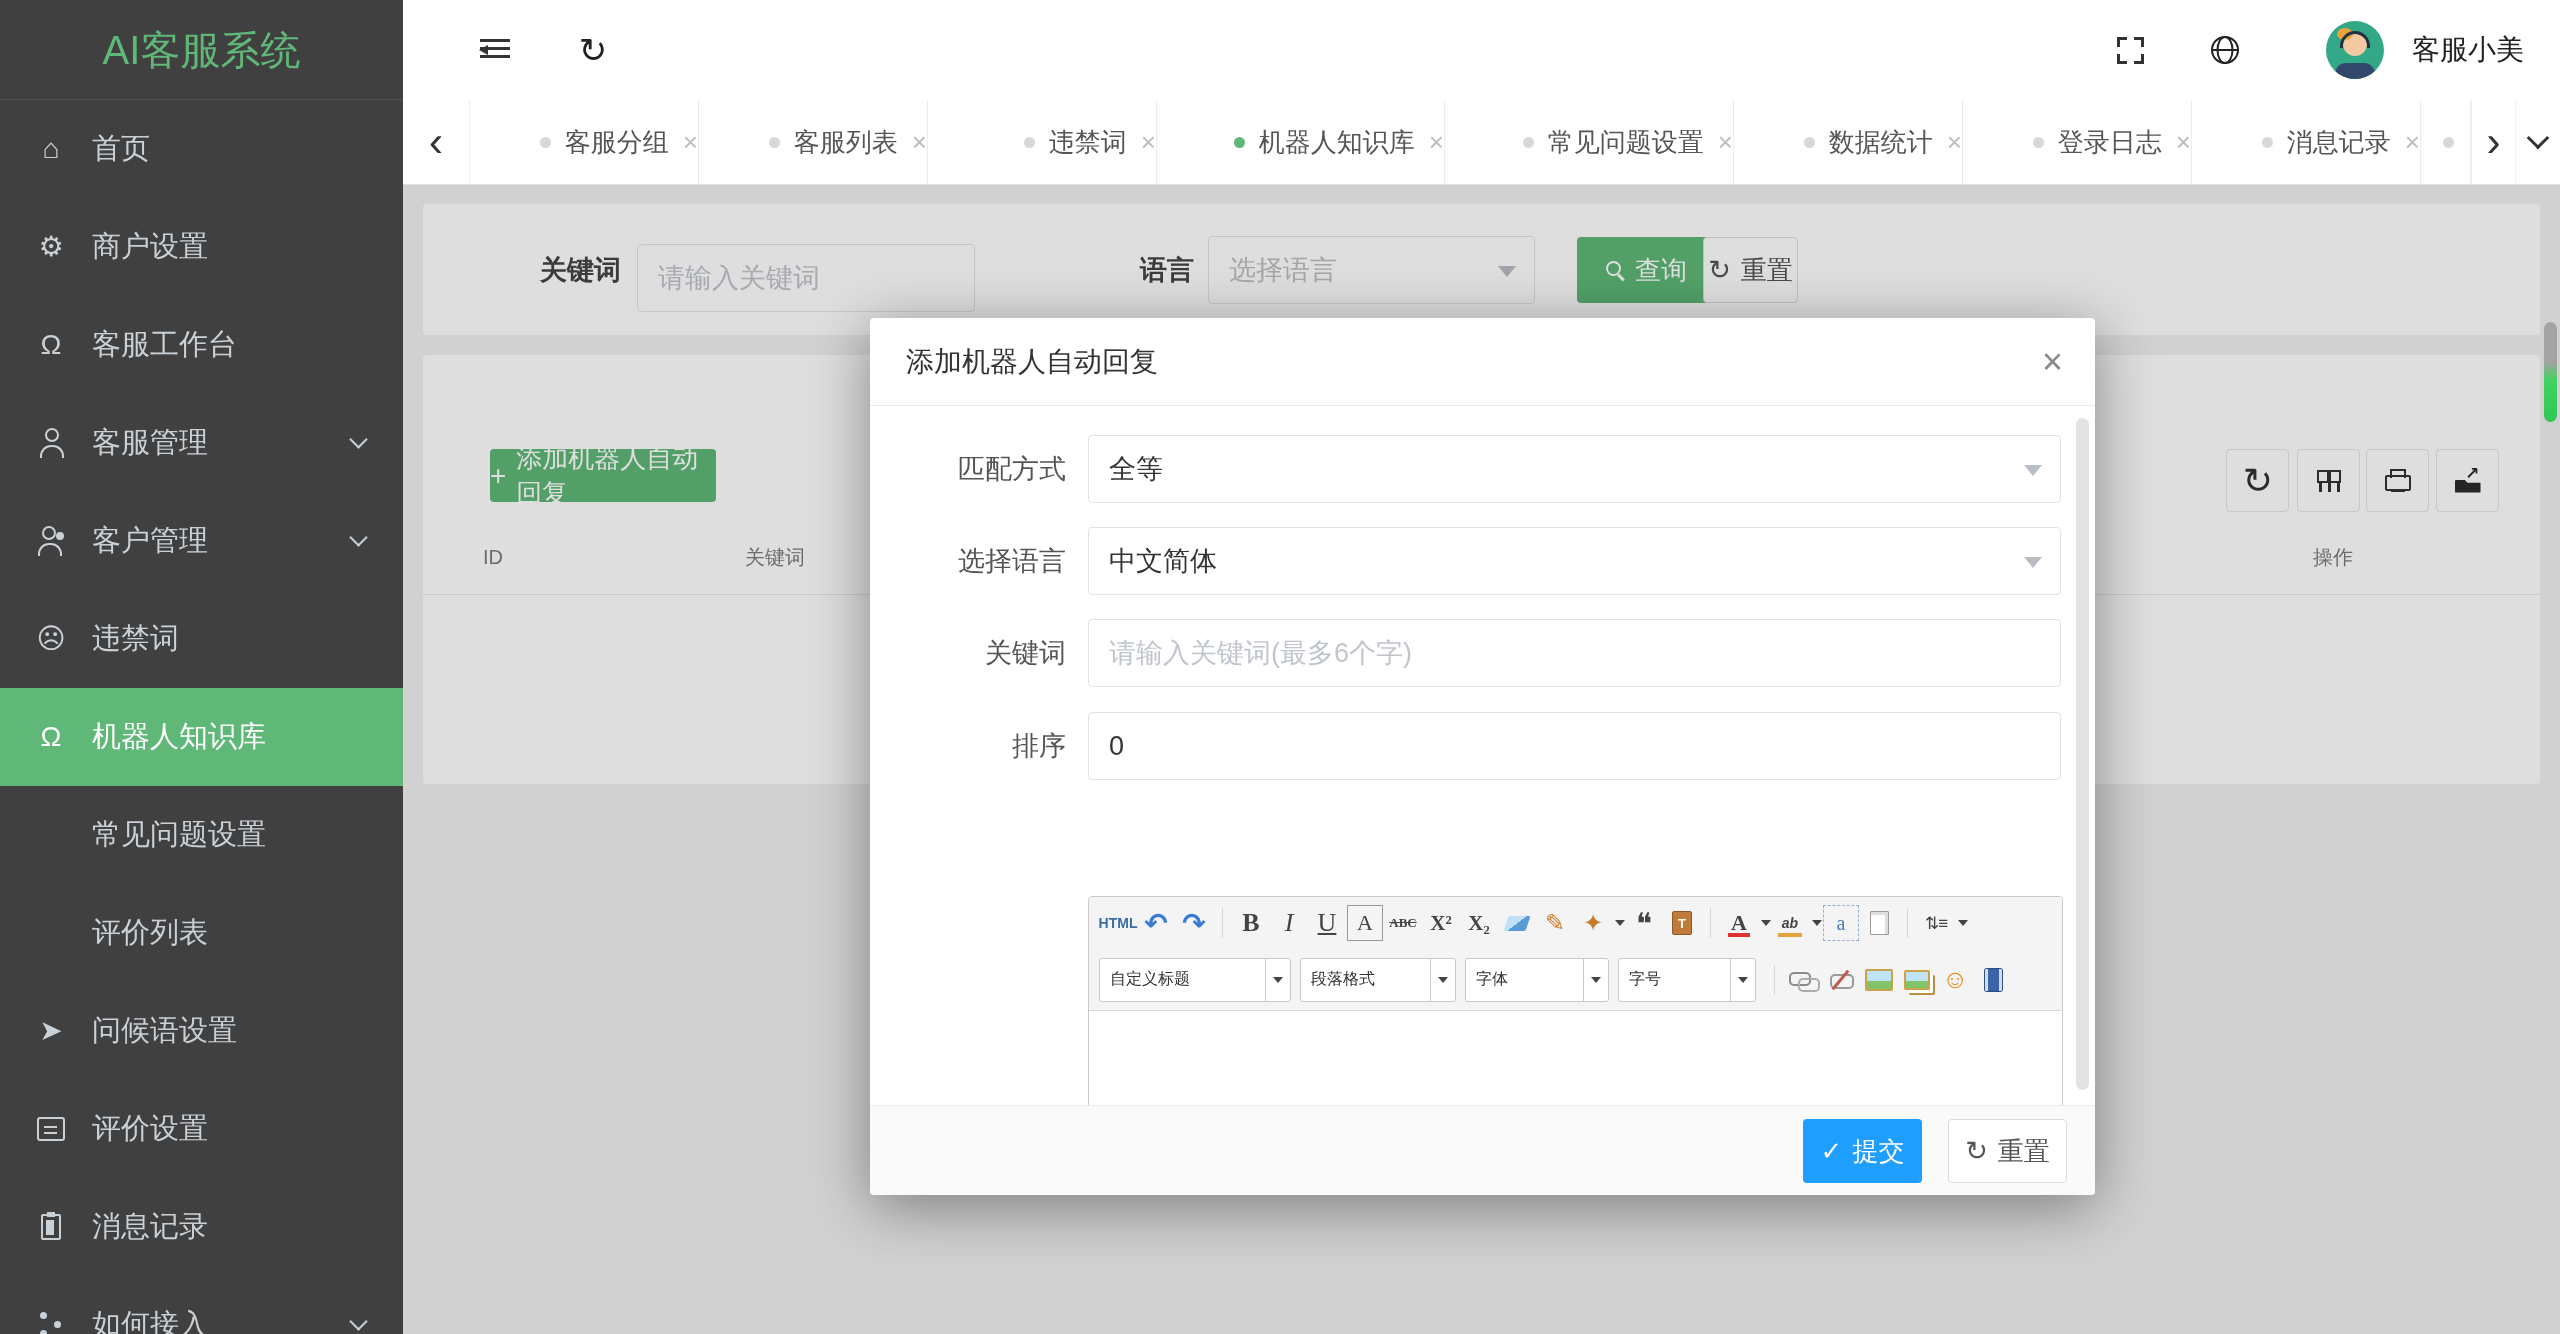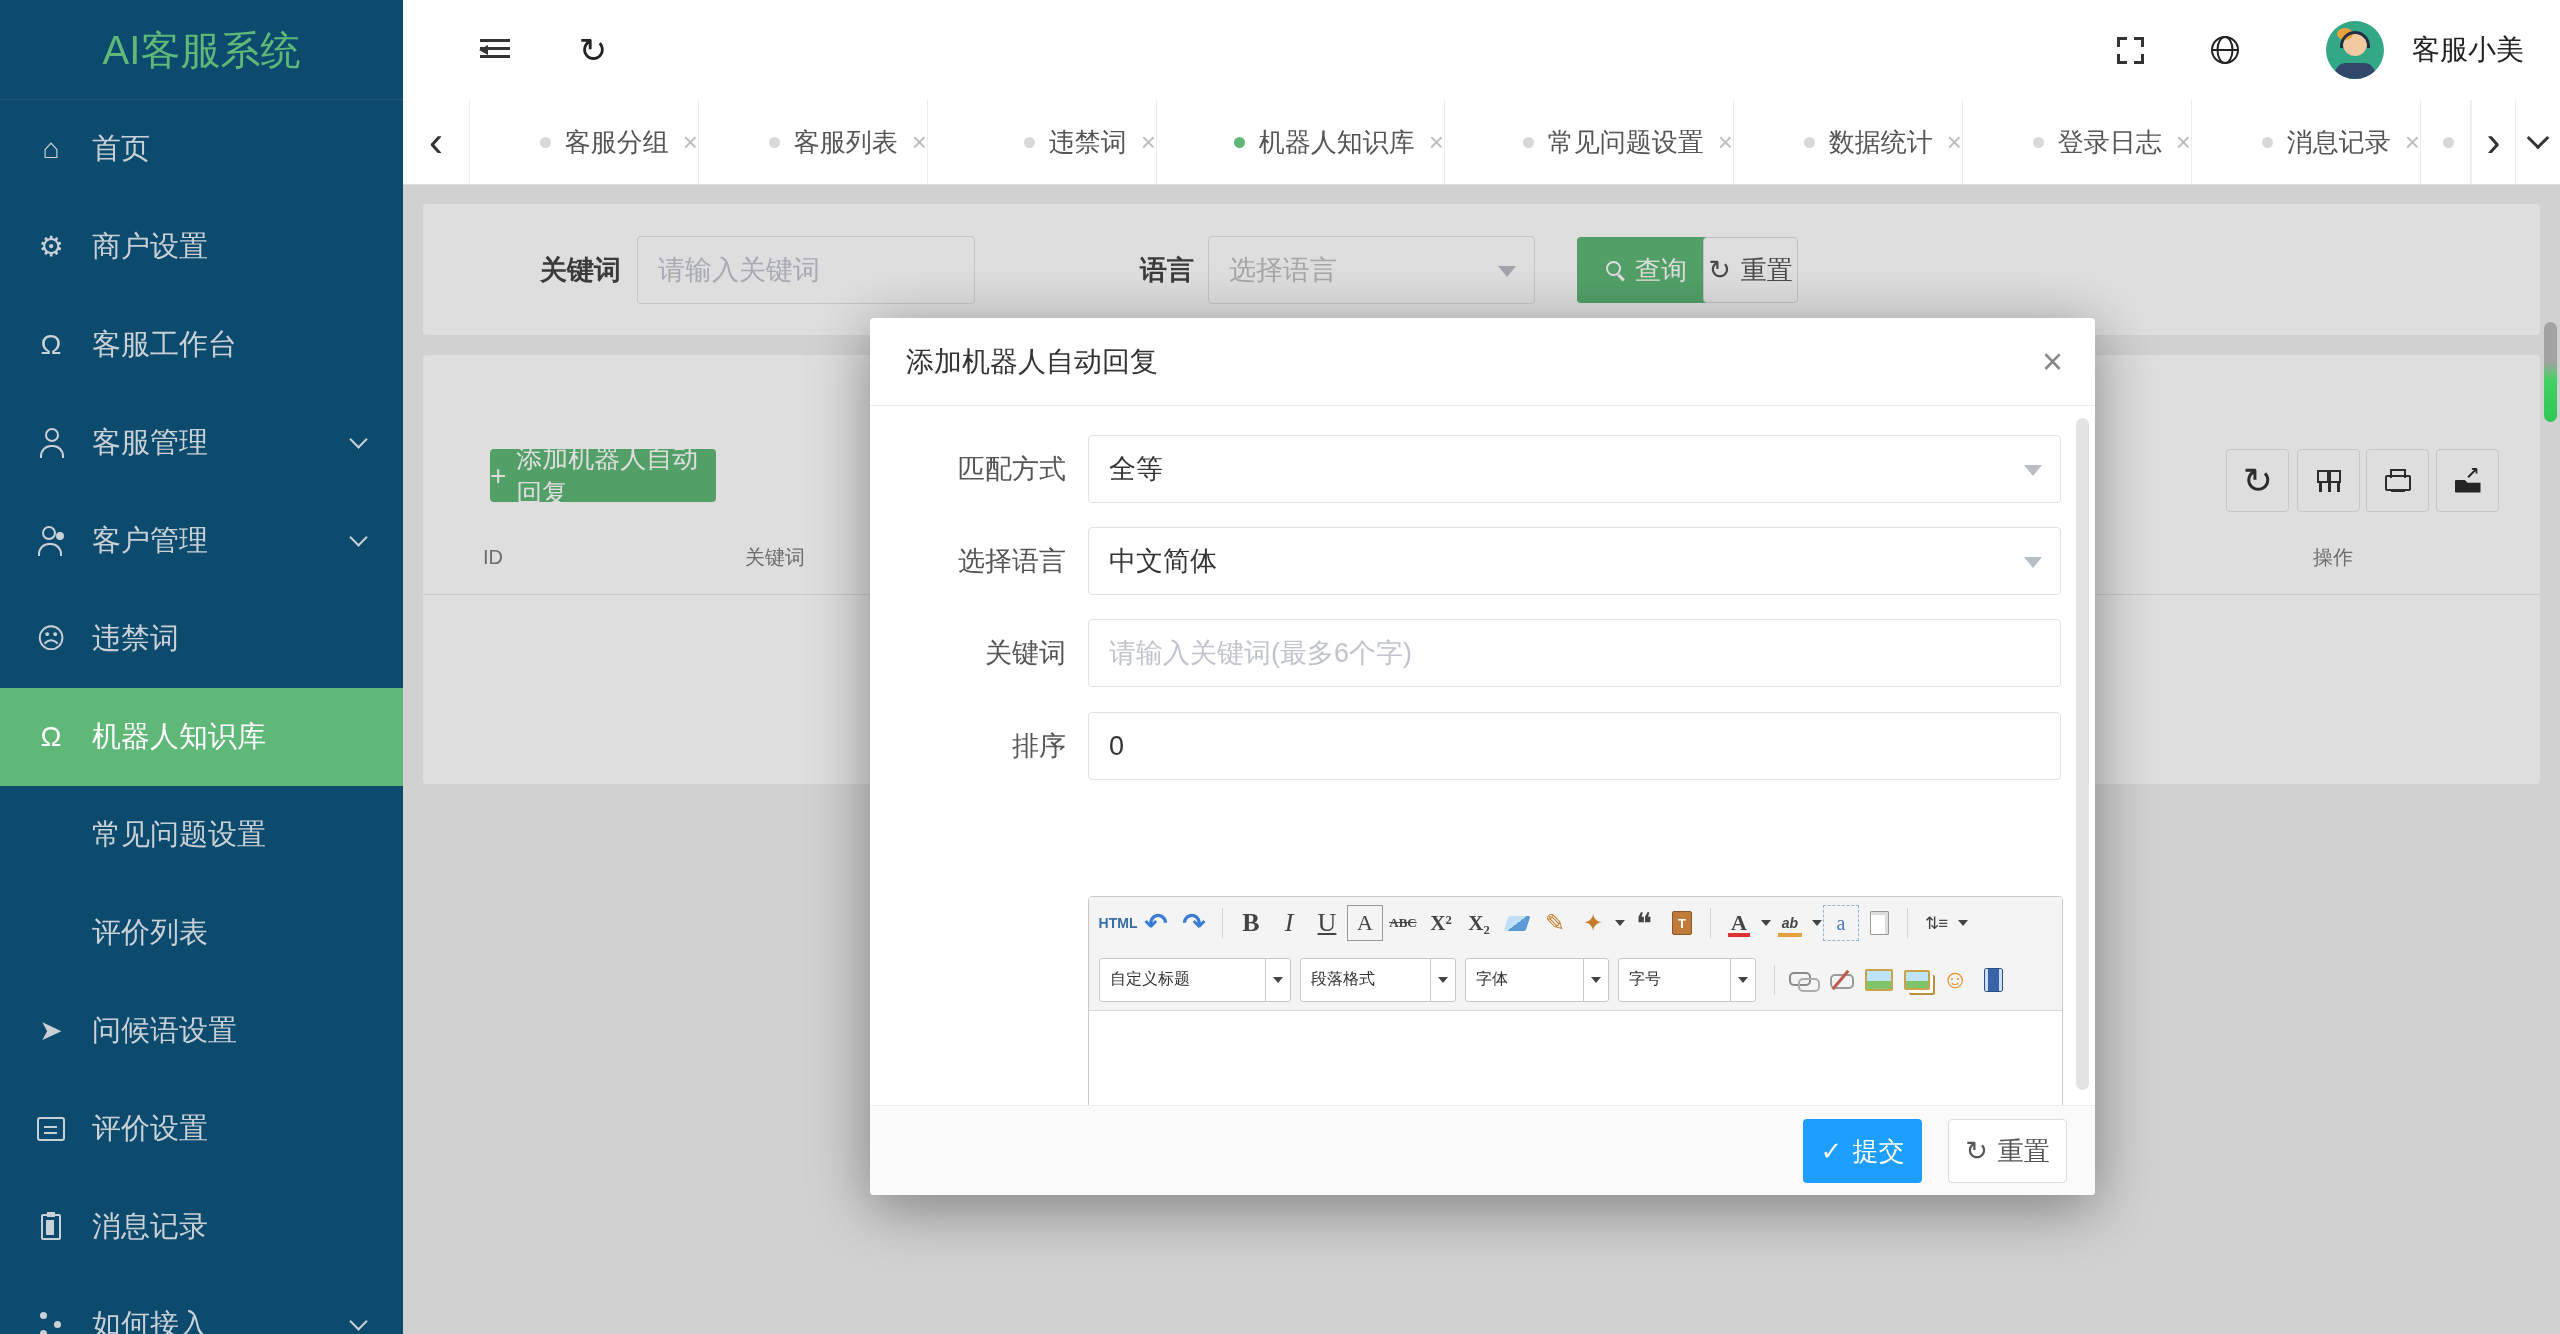--- a/index.html
+++ b/index.html
@@ -1,21 +1,21 @@
 <!DOCTYPE html>
 <html><head>
 <meta charset="utf-8">
 <style>
   html,body{margin:0;padding:0;background:#dcdcdc;}
   #stage{position:relative;width:2560px;height:1334px;overflow:hidden;
          font-family:"Liberation Sans","DejaVu Sans",sans-serif;background:#f0f0f0;}
   *{box-sizing:border-box;}
 
   
-  #sidebar{position:absolute;left:0;top:0;width:403px;height:1334px;background:#0c4a6e;z-index:3;overflow:hidden;}
+  #sidebar{position:absolute;left:0;top:0;width:403px;height:1334px;background:#404040;z-index:3;overflow:hidden;}
   #logo{height:100px;line-height:100px;text-align:center;font-size:40px;color:#5FB878;
         border-bottom:1px solid rgba(255,255,255,.09);}
   .menu-item{position:relative;height:98px;display:flex;align-items:center;padding:0 36px;cursor:pointer;color:#c9d0d6;}
   .menu-item.active{background:#5FB878;color:#fff;}
   .menu-item .label{font-size:29px;margin-left:26px;white-space:nowrap;}
   .sicon{width:30px;height:30px;display:flex;align-items:center;justify-content:center;
          font-size:28px;line-height:1;position:relative;flex:none;}
   .chev{position:absolute;right:38px;top:50%;width:13px;height:13px;margin-top:-10px;
         border-right:2px solid currentColor;border-bottom:2px solid currentColor;transform:rotate(45deg);}
   
@@ -70,21 +70,21 @@
   .tab-ctl{flex:none;display:flex;align-items:center;justify-content:center;cursor:pointer;border-left:1px solid #efefef;color:#333;}
   .tab-ctl.next{width:44px;font-size:42px;}
   .tab-ctl.more{width:45px;}
   .chev-down{width:16px;height:16px;border-right:3px solid #333;border-bottom:3px solid #333;transform:rotate(45deg);margin-top:-8px;}
 
   
   #content{position:absolute;left:403px;top:185px;right:0;bottom:0;background:#f0f0f0;z-index:1;}
   .card{position:absolute;background:#fff;border-radius:4px;}
   #searchcard{left:20px;top:19px;right:20px;height:131px;}
   .flabel{position:absolute;font-size:27px;font-weight:600;color:#444;top:50%;transform:translateY(-50%);}
-  .finput{position:absolute;top:32px;height:68px;border:1px solid #e3e3e3;border-radius:4px;background:#fff;
+  .finput{position:absolute;top:40px;height:68px;border:1px solid #e3e3e3;border-radius:4px;background:#fff;
           font-size:27px;color:#333;padding:0 20px;font-family:inherit;}
   .finput::placeholder{color:#c0c4cc;}
   .fsel{position:absolute;top:32px;height:68px;border:1px solid #e3e3e3;border-radius:4px;background:#fff;
         display:flex;align-items:center;padding:0 20px;cursor:pointer;}
   .fsel .ph{font-size:27px;color:#bfbfbf;}
   .tri-down{position:absolute;right:18px;top:50%;margin-top:-4px;border-left:9px solid transparent;border-right:9px solid transparent;border-top:11px solid #b9bdc4;}
   .btn{position:absolute;top:33px;height:66px;border-radius:4px;display:flex;align-items:center;justify-content:center;gap:10px;font-size:26px;cursor:pointer;border:1px solid transparent;}
   .btn.green{background:#5FB878;color:#fff;}
   .btn.plain{background:#fff;color:#555;border-color:#dcdcdc;}
   .i-search-w{width:20px;height:20px;position:relative;flex:none;}

